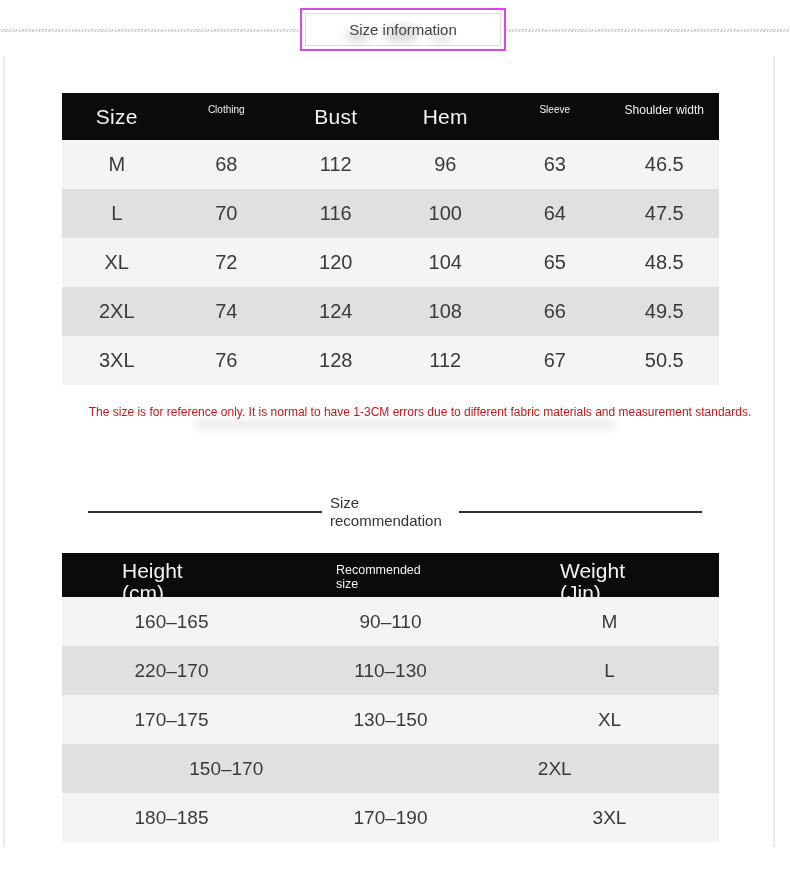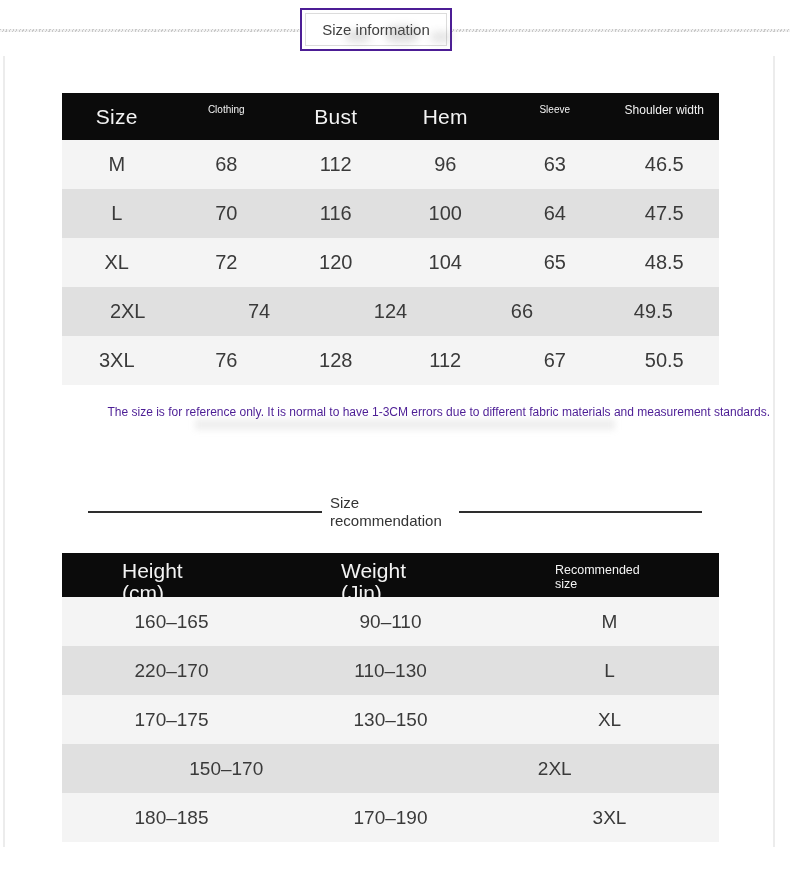--- a/index.html
+++ b/index.html
@@ -7,22 +7,22 @@
         font-family:"Liberation Sans","DejaVu Sans",sans-serif;color:#3a3a3a;}
 
   
   .edge{position:absolute;top:56px;height:791px;width:2px;background:#ececec;}
   .edge.left{left:3px;}
   .edge.right{left:773px;}
 
   
   .title-rule{position:absolute;top:29px;left:0;width:790px;height:3px;
     background:repeating-linear-gradient(115deg,#c9c9c9 0 1px,#f2f2f2 1px 3px);}
-  .title-box{position:absolute;left:300px;top:8px;width:152px;height:43px;background:#fff;
-    border:2px solid #4c1d95;box-shadow:inset 0 0 0 3px #ffffff,inset 0 0 0 4px #dcdcdc;
+  .title-box{position:absolute;left:300px;top:8px;width:206px;height:43px;background:#fff;
+    border:2px solid #d946ef;box-shadow:inset 0 0 0 3px #ffffff,inset 0 0 0 4px #dcdcdc;
     display:flex;align-items:center;justify-content:center;box-sizing:border-box;
     font-size:15px;color:#3f3f3f;z-index:2;}
   .smudge{position:absolute;background:rgba(110,110,110,.45);filter:blur(4px);border-radius:40%;}
   .smudge.s1{left:345px;top:30px;width:26px;height:12px;z-index:3;opacity:.5;}
   .smudge.s2{left:385px;top:26px;width:34px;height:16px;z-index:3;opacity:.55;}
   .smudge.s3{left:430px;top:32px;width:22px;height:10px;z-index:3;opacity:.45;}
   .wm-strip{position:absolute;left:195px;top:419px;width:420px;height:11px;
     background:rgba(140,140,140,.14);filter:blur(3px);}
 
   
@@ -37,22 +37,22 @@
   .row:nth-of-type(even){background:#e0e0e0;}
 
   
   #size-table{top:93px;}
   #size-table .thead{height:47px;}
   .th-large{font-size:21px;letter-spacing:.3px;}
   .th-small{font-size:10px;line-height:12.5px;text-align:center;margin-top:36px;}
   .th-shoulder{font-size:12px;transform:translateY(-7px);}
 
   
-  .note{position:absolute;left:70px;top:405px;width:700px;text-align:right;
-    font-size:12px;color:#4c1d95;}
+  .note{position:absolute;left:70px;top:405px;width:700px;text-align:center;
+    font-size:12px;color:#b91c1c;}
 
   
   .rec-line{position:absolute;top:511px;height:2px;background:#2e2e2e;}
   .rec-line.left{left:88px;width:234px;}
   .rec-line.right{left:459px;width:243px;}
   .rec-title{position:absolute;left:330px;top:494px;font-size:15px;line-height:18px;color:#333;}
 
   
   #rec-table{top:553px;}
   #rec-table .thead{height:44px;}
@@ -126,20 +126,21 @@
           <div>120</div>
           <div>104</div>
           <div>65</div>
           <div>48.5</div>
         </div>
 
         <div class="row">
           <div>2XL</div>
           <div>74</div>
           <div>124</div>
+          <div>108</div>
           <div>66</div>
           <div>49.5</div>
         </div>
 
         <div class="row">
           <div>3XL</div>
           <div>76</div>
           <div>128</div>
           <div>112</div>
           <div>67</div>
@@ -158,26 +159,26 @@
   </div>
   <div class="rec-line right"></div>
 
   <div class="tbl" id="rec-table">
     <div class="thead">
       <div class="hc">
         <span class="t2-large">Height</span>
         <span class="t2-large" style="padding-top:0">(cm)</span>
       </div>
       <div class="hc">
+        <span class="t2-small">Recommended</span>
+        <span class="t2-small" style="padding-top:0">size</span>
+      </div>
+      <div class="hc">
         <span class="t2-large">Weight</span>
         <span class="t2-large" style="padding-top:0">(Jin)</span>
-      </div>
-      <div class="hc">
-        <span class="t2-small">Recommended</span>
-        <span class="t2-small" style="padding-top:0">size</span>
       </div>
     </div>
     <div class="tbody">
 
         <div class="row">
           <div>160–165</div>
           <div>90–110</div>
           <div>M</div>
         </div>
 

